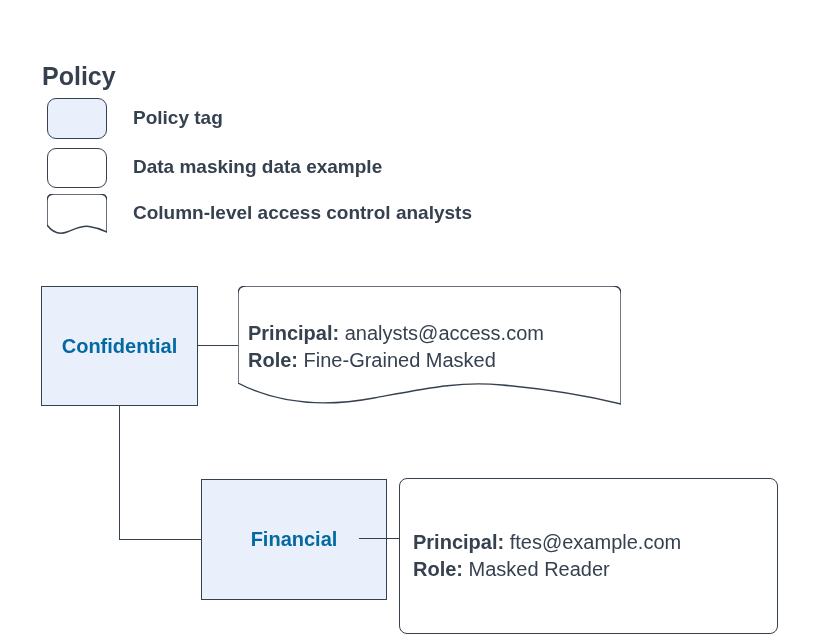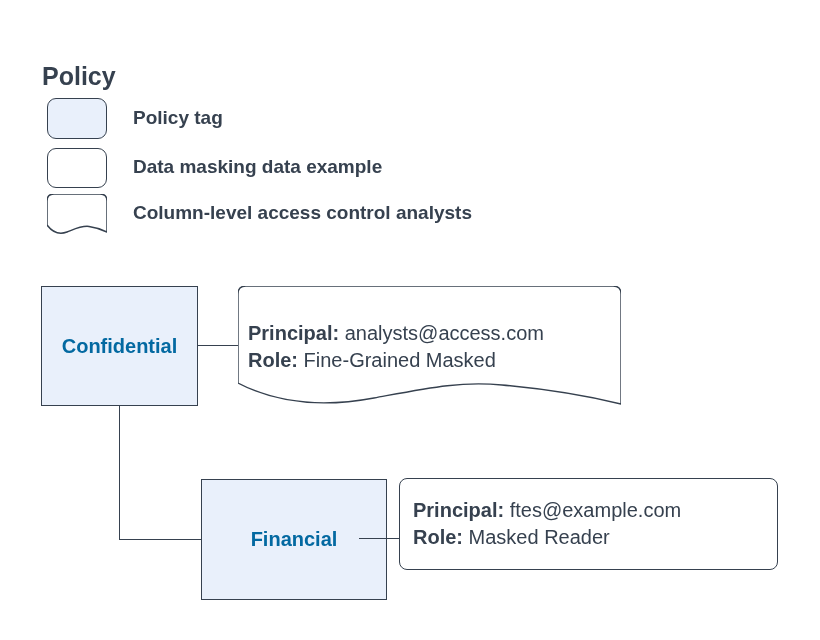--- a/index.html
+++ b/index.html
@@ -53,21 +53,21 @@
   .node-financial   { left: 201px; top: 479px; width: 186px; height: 121px; }
 
   .doc-shape-svg { left: 238px; top: 286px; width: 383px; height: 122px; }
 
   .doc-text {
     left: 248px; top: 320px;
     font-size: 20px; line-height: 27px;
     color: #36414f; white-space: nowrap;
   }
   .masking-rect {
-    left: 399px; top: 478px; width: 379px; height: 92px;
+    left: 399px; top: 478px; width: 379px; height: 156px;
     background: #ffffff;
     border: 1.4px solid #36414f;
     border-radius: 8px;
     display: flex; flex-direction: column; justify-content: center;
     padding-left: 13px;
     font-size: 20px; line-height: 27px;
     color: #36414f; white-space: nowrap;
   }
   .b { font-weight: bold; }
 

